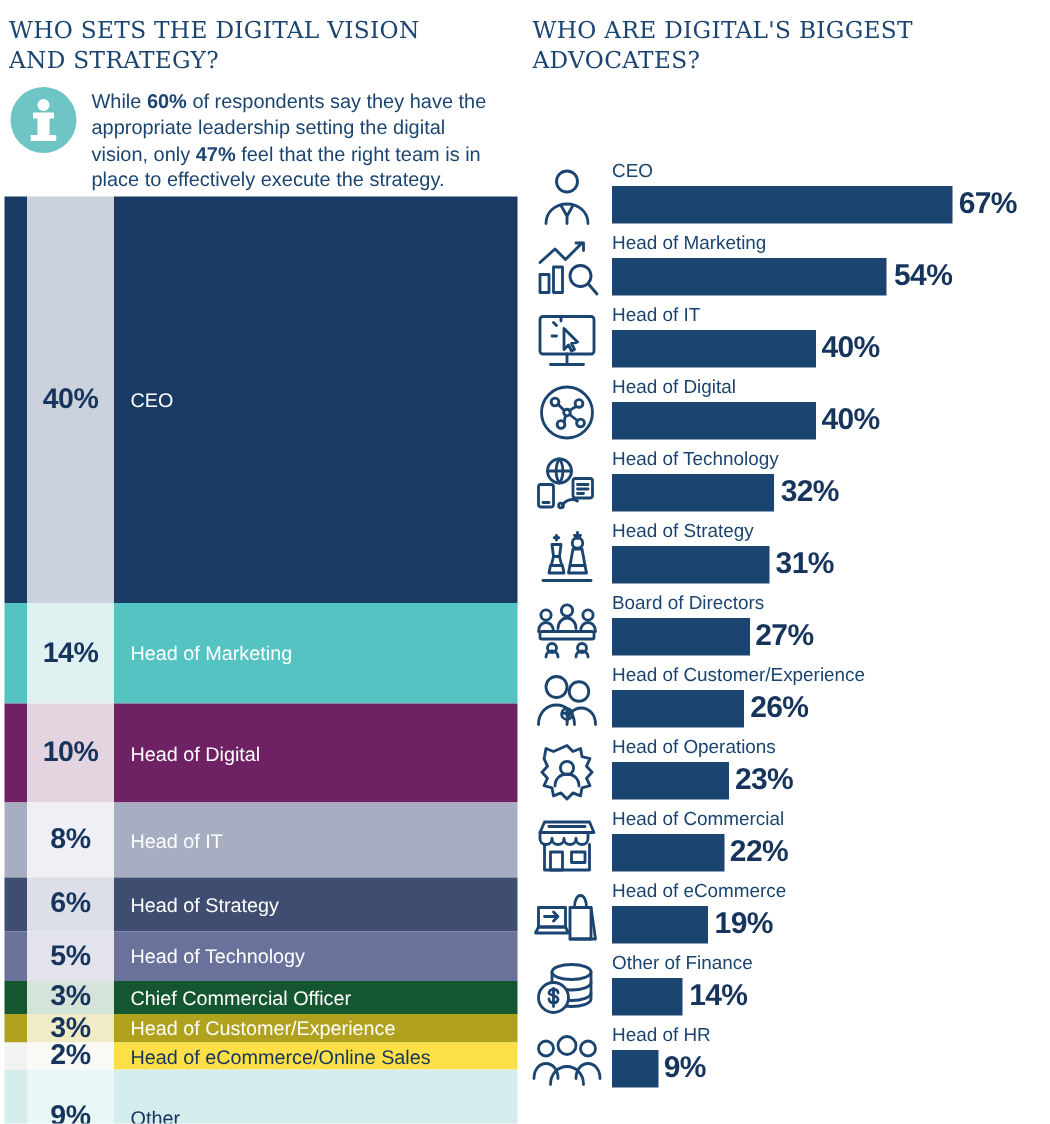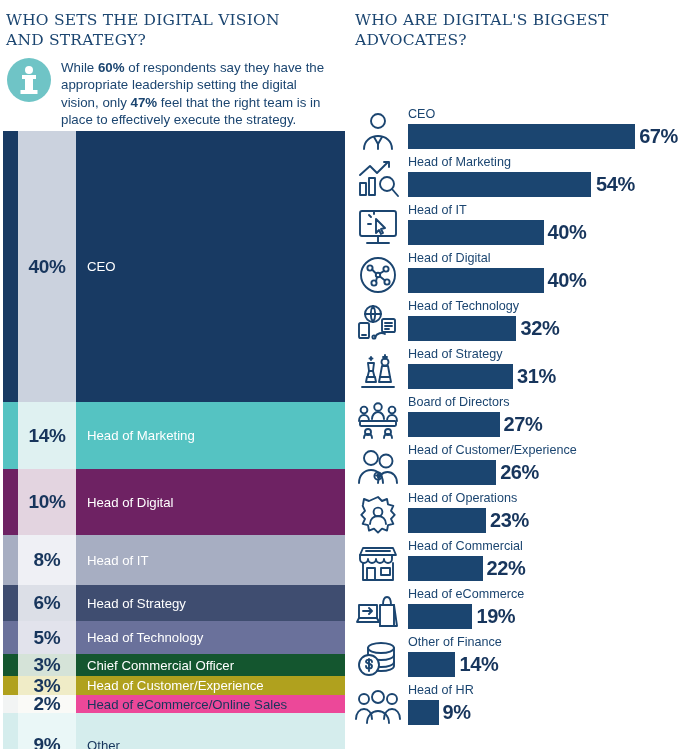--- a/index.html
+++ b/index.html
@@ -194,21 +194,21 @@
           </div>
           <div class="band" style="background: rgb(176, 161, 30);">
             <span class="blabel" style="color: rgb(255, 255, 255);">Head of Customer/Experience</span>
           </div>
         </div>
         <div class="srow" style="height: 18px;">
           <div class="stripe" style="background: rgb(242, 244, 244);"></div>
           <div class="pctbox" style="background: rgb(250, 250, 247);">
             <span class="pct">2%</span>
           </div>
-          <div class="band" style="background: #ec4899; align-items: center;">
+          <div class="band" style="background: #fde047; align-items: center;">
             <span class="blabel" style="color: rgb(23, 53, 92);">Head of eCommerce/Online Sales</span>
           </div>
         </div>
         <div class="srow" style="height: 64px;">
           <div class="stripe" style="background: rgb(213, 237, 237);"></div>
           <div class="pctbox" style="background: rgb(234, 247, 247);">
             <span class="pct">9%</span>
           </div>
           <div class="band" style="background: rgb(213, 237, 237);">
             <span class="blabel" style="color: rgb(23, 53, 92);">Other</span>

